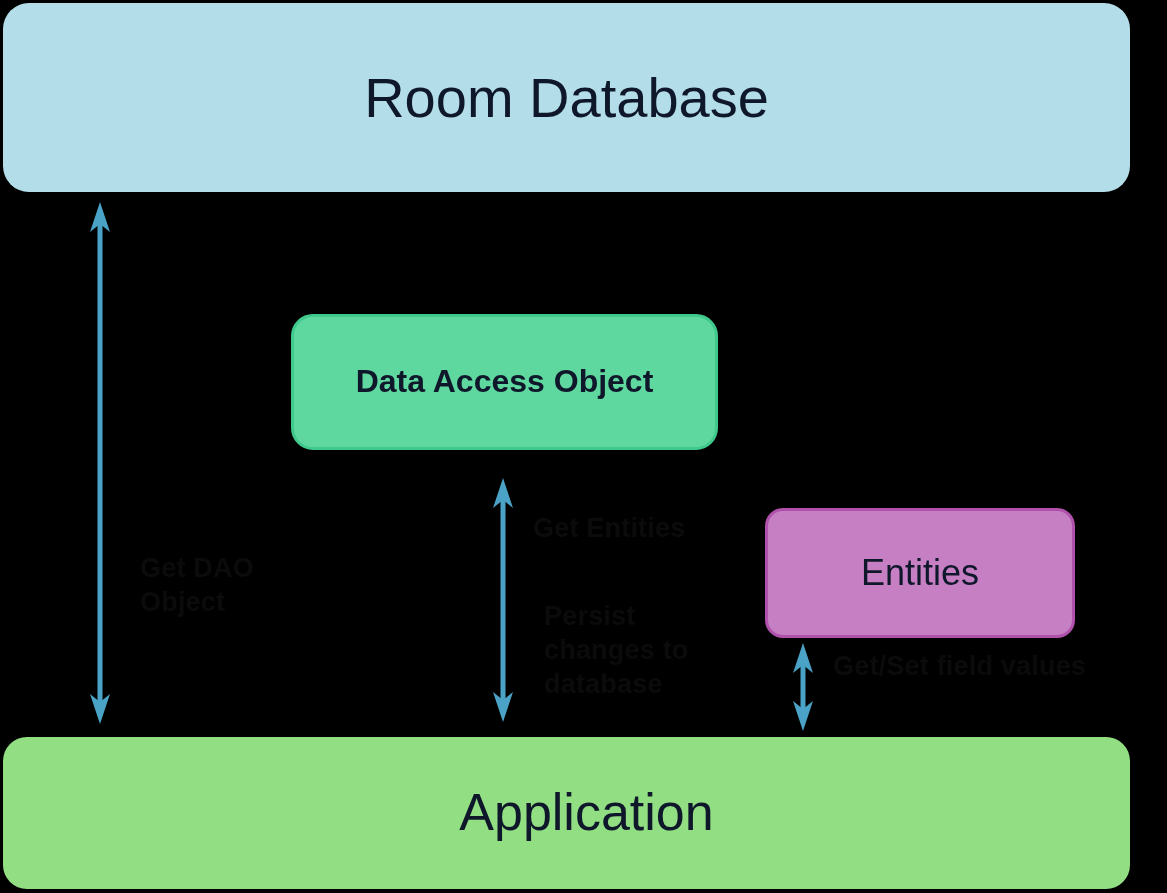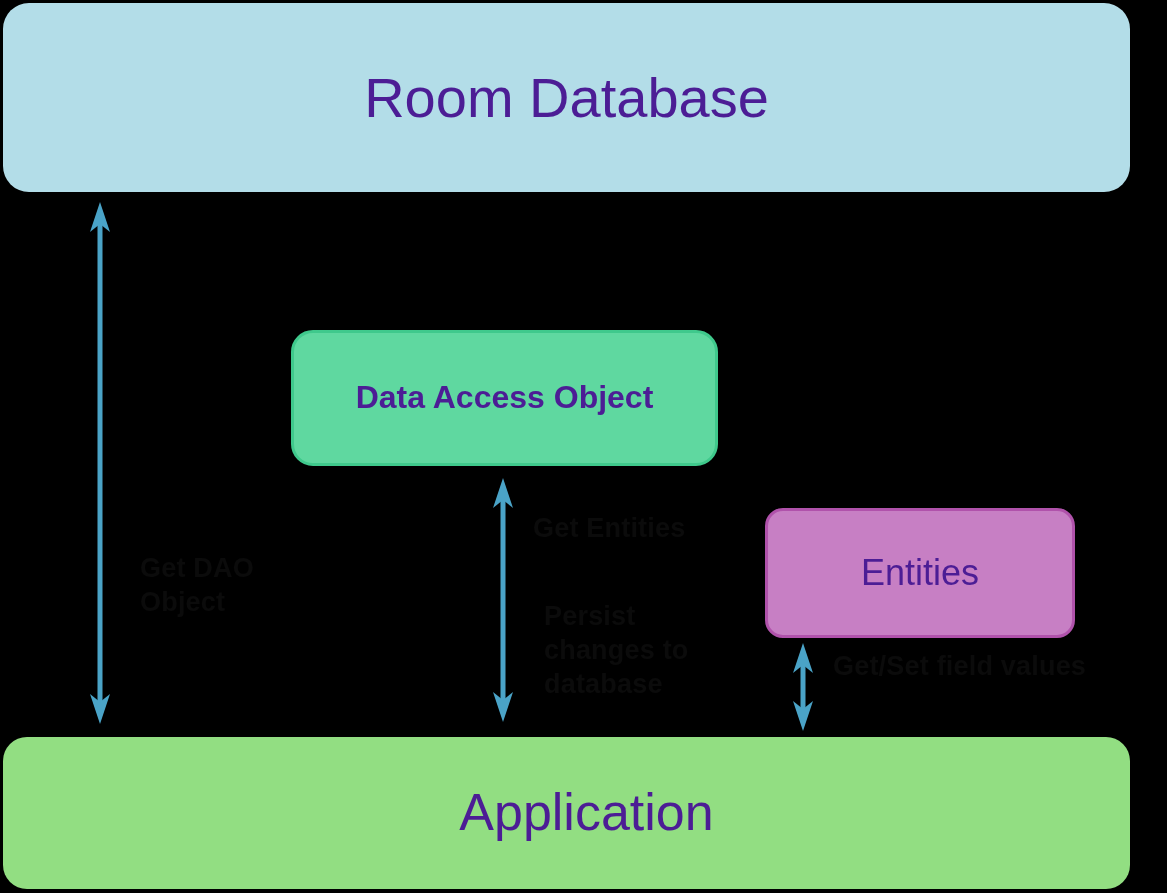--- a/index.html
+++ b/index.html
@@ -20,42 +20,42 @@
   
   .node {
     position: absolute;
     box-sizing: border-box;
     display: flex;
     align-items: center;
     justify-content: center;
     text-align: center;
   }
   .node-label {
-    color: #4c1d95;
+    color: #0f172a;
     font-weight: 700;
     line-height: 1.1;
     white-space: nowrap;
   }
 
   #node-room-database {
     left: 3px;
     top: 3px;
     width: 1127px;
     height: 189px;
     background: #b3dde8;
     border-radius: 26px;
   }
   #node-room-database .node-label {
     font-size: 56px;
     font-weight: 400;
   }
 
   #node-dao {
     left: 291px;
-    top: 330px;
+    top: 314px;
     width: 427px;
     height: 136px;
     background: #5fd8a0;
     border: 3px solid #3fc98c;
     border-radius: 22px;
   }
   #node-dao .node-label {
     font-size: 32px;
     font-weight: 700;
   }

